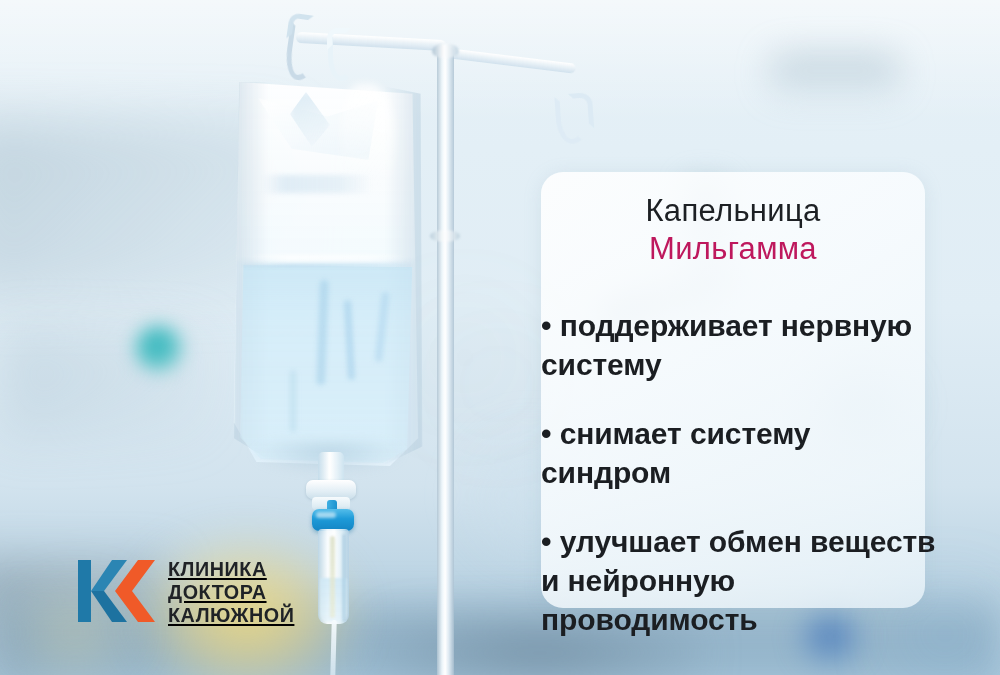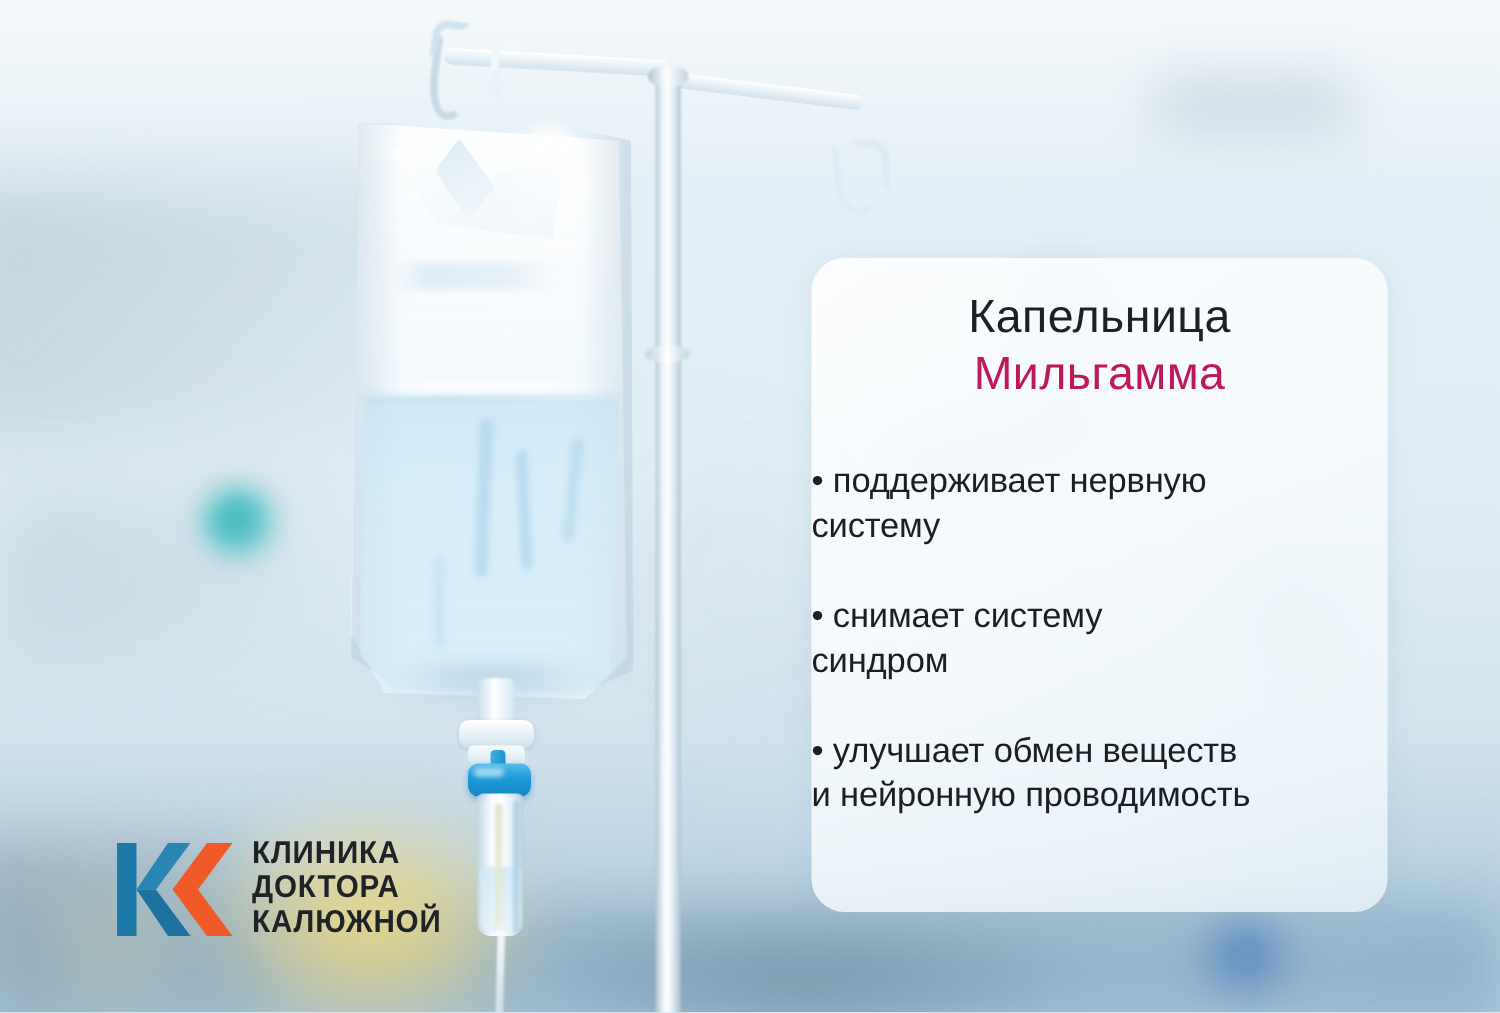--- a/index.html
+++ b/index.html
@@ -513,36 +513,37 @@
     font-weight: 400;
     color: #be185d;
     letter-spacing: 0.3px;
   }
   .bullets {
     position: absolute;
     left: 541px; top: 306px;
     width: 398px;
   }
   .bullet {
-    font-size: 23px;
-    font-weight: 400;
+    font-size: 30px;
+    font-weight: 700;
     color: #1b1e22;
     line-height: 1.30;
     margin-bottom: 30px;
     letter-spacing: -0.1px;
     white-space: pre-line;
   }
   .bullet:last-child { margin-bottom: 12px; }
 
   
   .logo {
     position: absolute;
     left: 78px; top: 558px;
     display: flex;
-    align-items: center;
+    align-items: flex-start;
+    text-decoration: underline;
   }
   .logo-mark {
     width: 78px;
     height: 66px;
     flex: none;
   }
   .logo-text {
     margin-left: 12px;
     line-height: 1.0;
   }

